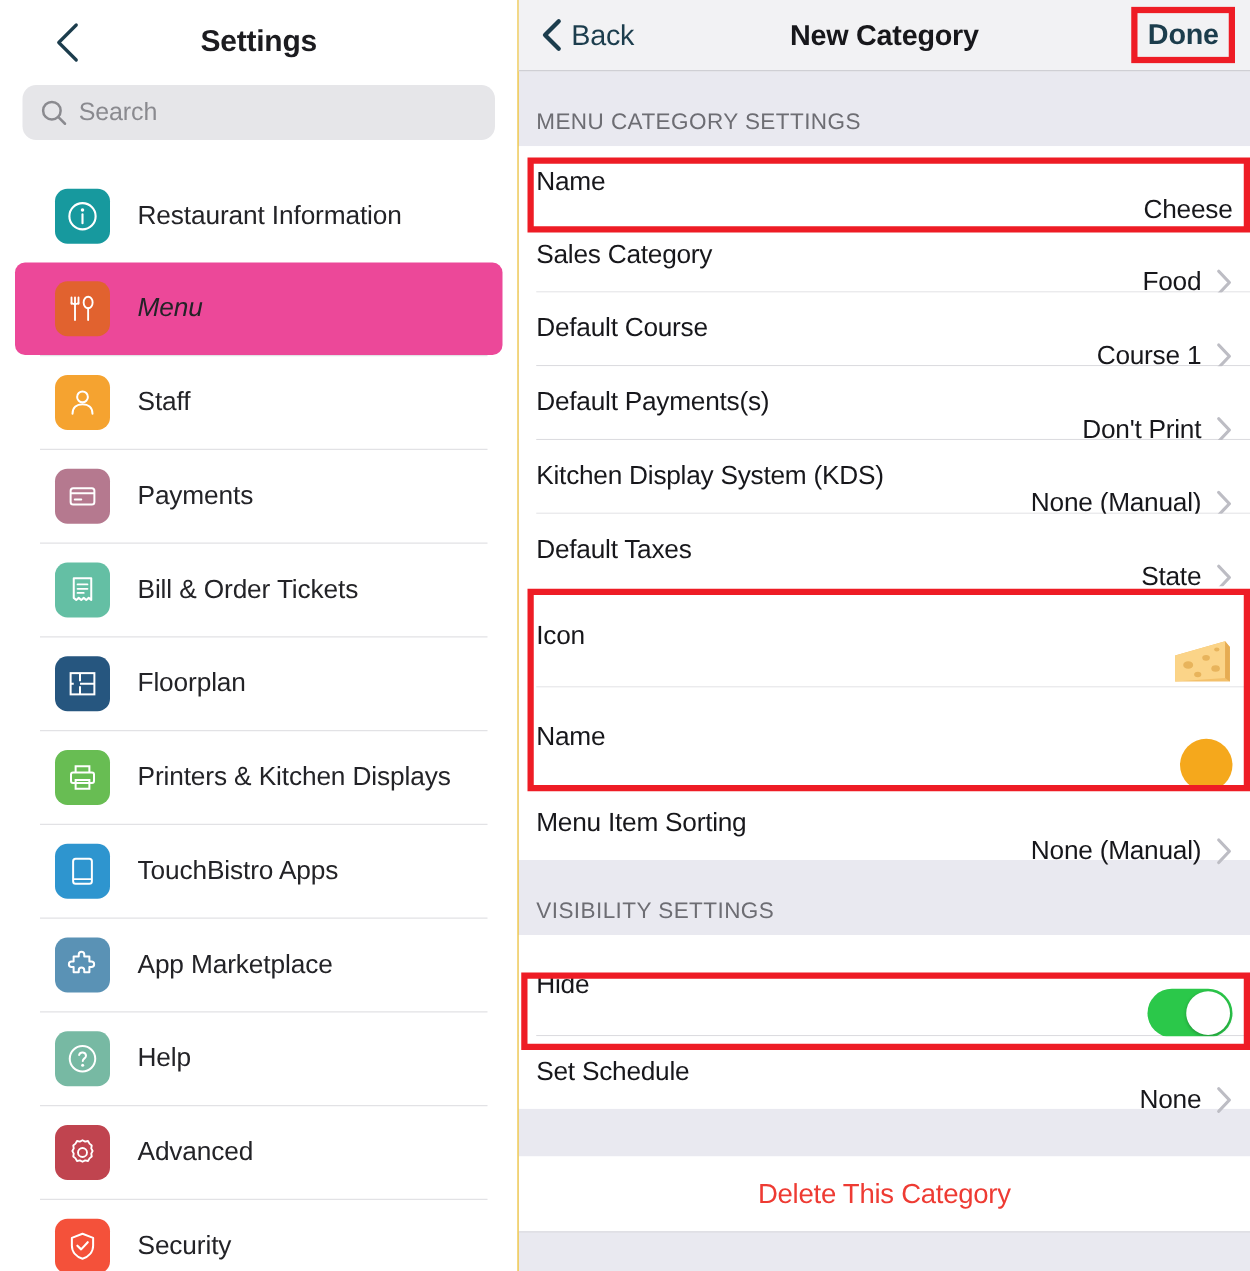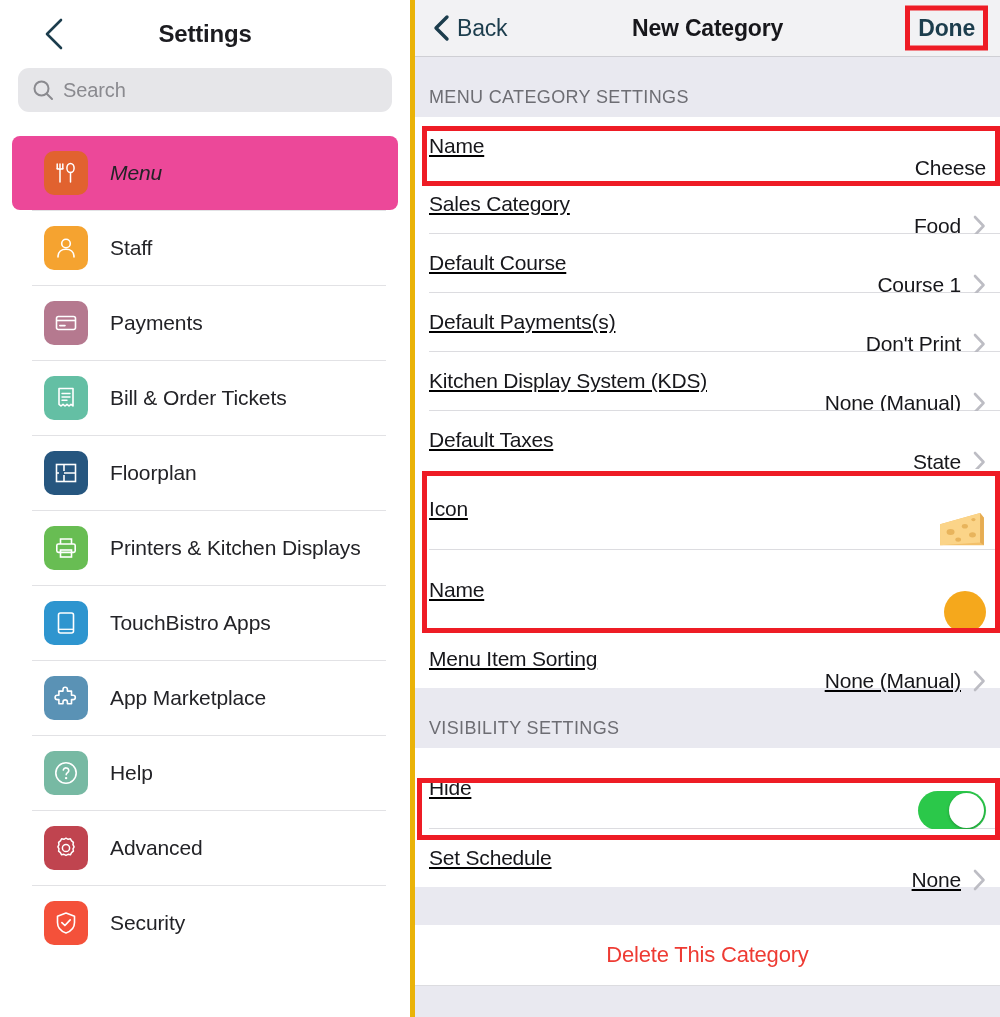--- a/index.html
+++ b/index.html
@@ -8,21 +8,21 @@
     font-family: "Liberation Sans", sans-serif;
     background: #ffffff;
     overflow: hidden;
   }
   .app { display: flex; width: 1000px; height: 1017px; }
 
   
   .sidebar {
     width: 415px; height: 1017px;
     background: #ffffff;
-    border-right: 5px solid #eab308;
+    border-right: 1px solid #eab308;
     display: flex; flex-direction: column;
     position: relative;
   }
   .sb-header {
     height: 68px; display: flex; align-items: center;
     position: relative; flex: 0 0 auto;
   }
   .sb-back {
     position: absolute; left: 42px; top: 50%; transform: translateY(-50%);
     width: 28px; height: 34px; cursor: pointer;
@@ -97,21 +97,21 @@
     padding: 4px 8px;
     border: 5px solid #ee1c25;
   }
 
   .d-body { flex: 1 1 auto; overflow: hidden; position: relative; }
 
   .sec-head {
     font-size: 18px; color: #6d6d73; letter-spacing: 0.35px;
     padding: 30px 0 9px 14px;
   }
-  .card { background: #ffffff; text-decoration: underline; }
+  .card { background: #ffffff; }
   .row {
     height: 58px; display: flex; align-items: center;
     padding: 0 14px 0 14px; cursor: pointer; position: relative;
     background: #ffffff;
   }
   .row .lbl {
     font-size: 21px; color: #17171b; letter-spacing: -0.2px;
   }
   .row .right {
     margin-left: auto; display: flex; align-items: center; margin-top: 44px;
@@ -176,20 +176,30 @@
         <svg class="mag" width="22" height="22" viewBox="0 0 22 22" aria-hidden="true">
           <circle cx="9.5" cy="9.5" r="7" stroke="#8a8a8f" stroke-width="2" fill="none"></circle>
           <path d="M14.7 14.7 L20 20" stroke="#8a8a8f" stroke-width="2" stroke-linecap="round"></path>
         </svg>
         <span class="ph">Search</span>
       </div>
     </div>
 
     <div class="sb-list">
 
+      <div class="sb-item">
+        <div class="sb-icon" style="background:#17999e">
+          <svg width="26" height="26" viewBox="0 0 26 26" aria-hidden="true">
+            <circle cx="13" cy="13" r="10.5" stroke="#fff" stroke-width="1.7" fill="none"></circle>
+            <circle cx="13" cy="8" r="1.4" fill="#fff"></circle>
+            <path d="M13 11.5 V18.5" stroke="#fff" stroke-width="1.7" stroke-linecap="round"></path>
+          </svg>
+        </div>
+        <span class="sb-label">Restaurant Information</span>
+      </div>
 
       <div class="sb-item sel">
         <div class="sb-icon" style="background:#e1622f">
           <svg width="26" height="26" viewBox="0 0 26 26" aria-hidden="true">
             <path d="M7 4 V9 M9.8 4 V9 M4.2 4 V9 M7 9 V22" stroke="#fff" stroke-width="1.5" fill="none" stroke-linecap="round"></path>
             <path d="M7 9.2 C4.2 9.2 4.2 8 4.2 8 M7 9.2 C9.8 9.2 9.8 8 9.8 8" stroke="#fff" stroke-width="1.5" fill="none"></path>
             <ellipse cx="17.5" cy="8" rx="3.6" ry="4.6" stroke="#fff" stroke-width="1.5" fill="none"></ellipse>
             <path d="M17.5 12.6 V22" stroke="#fff" stroke-width="1.5" stroke-linecap="round"></path>
           </svg>
         </div>

